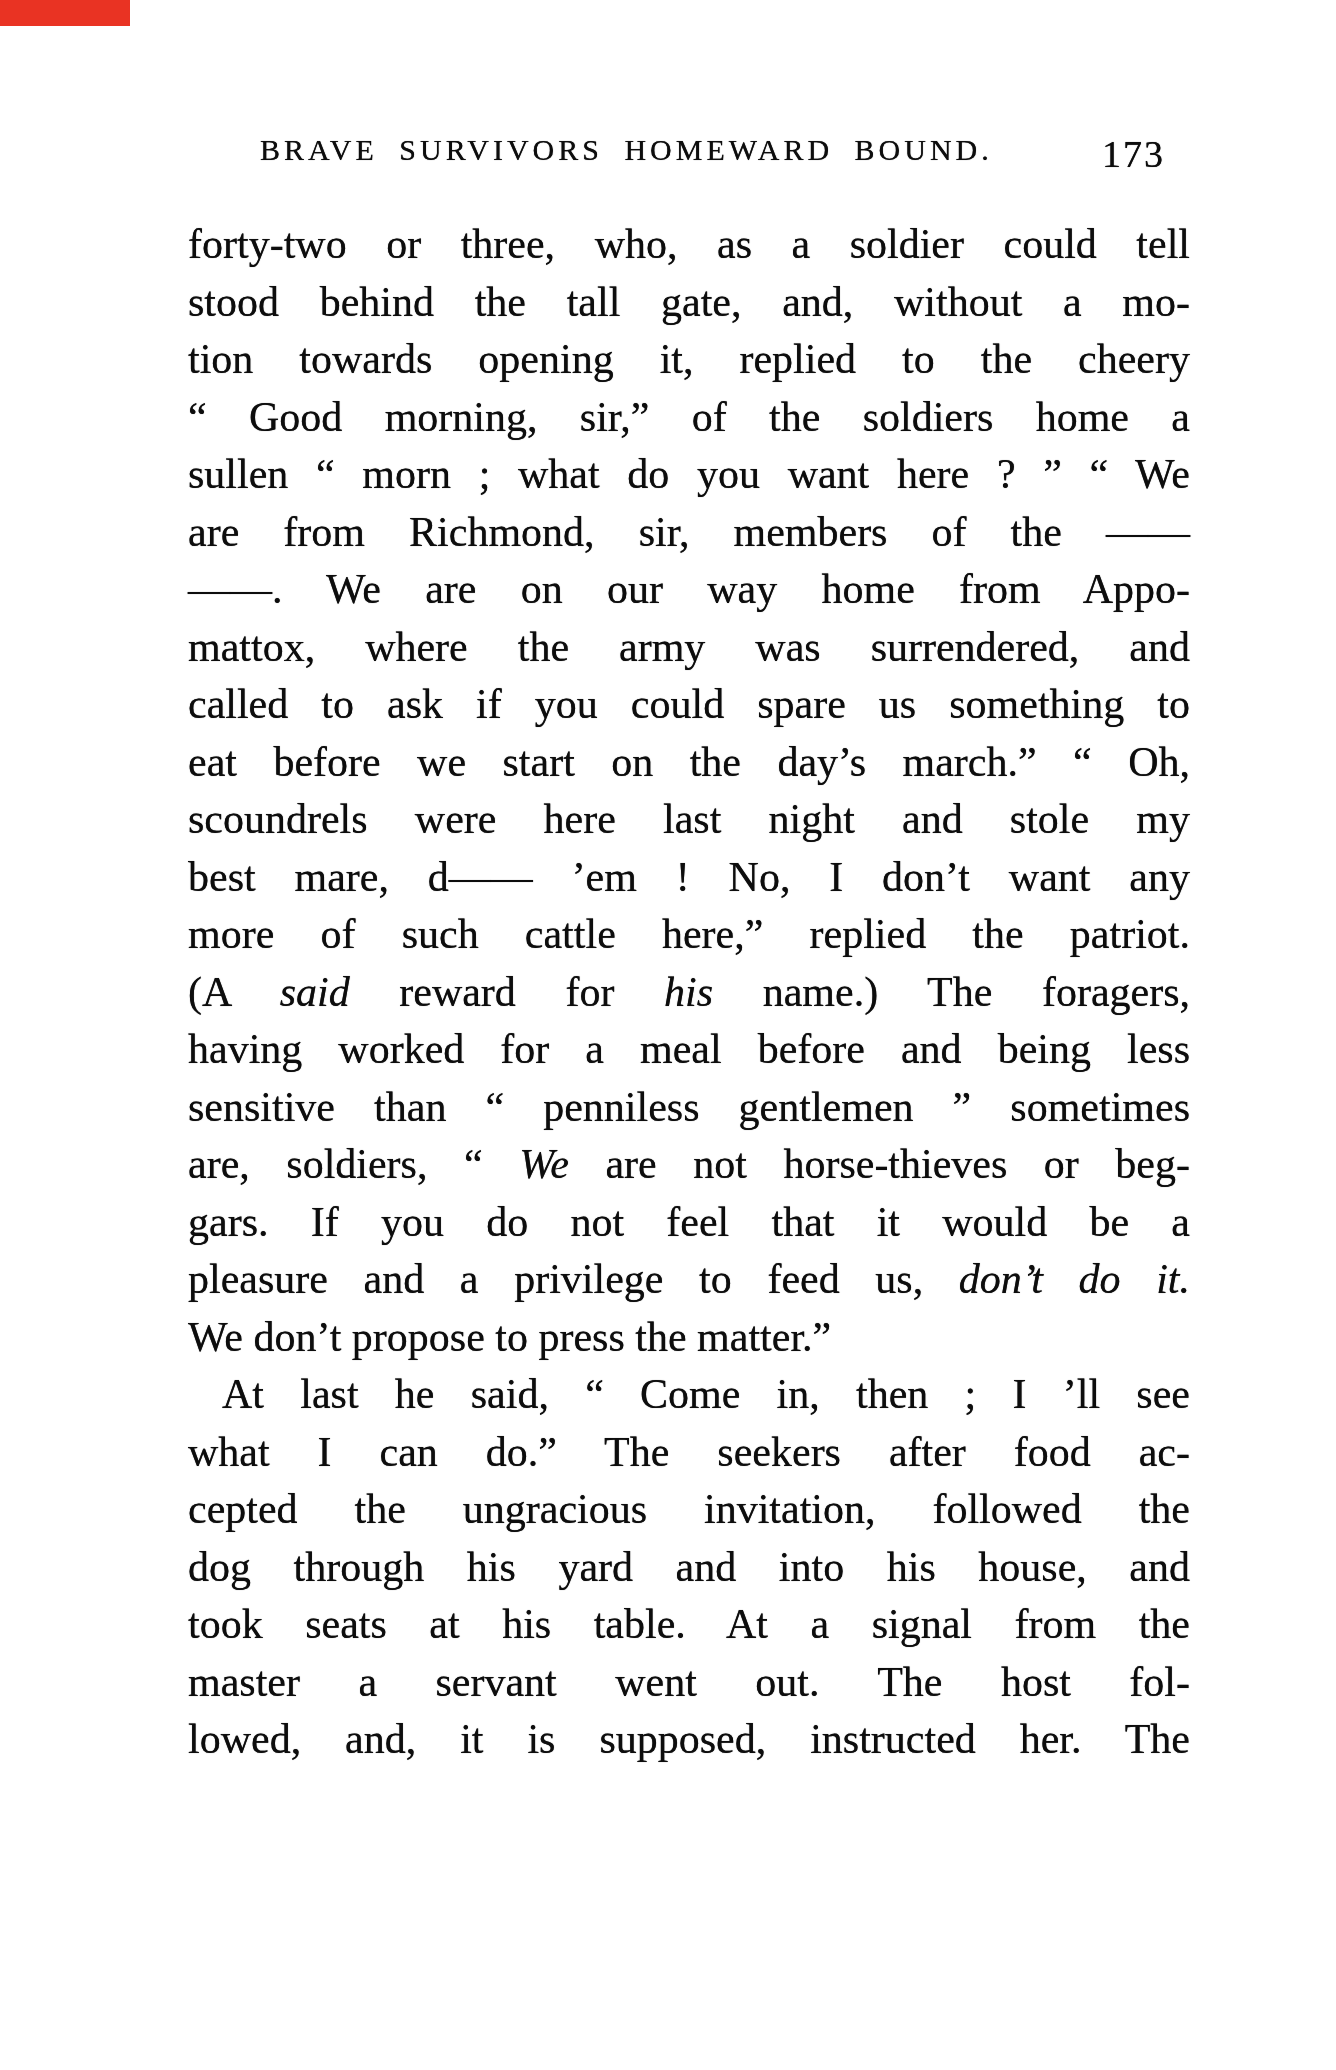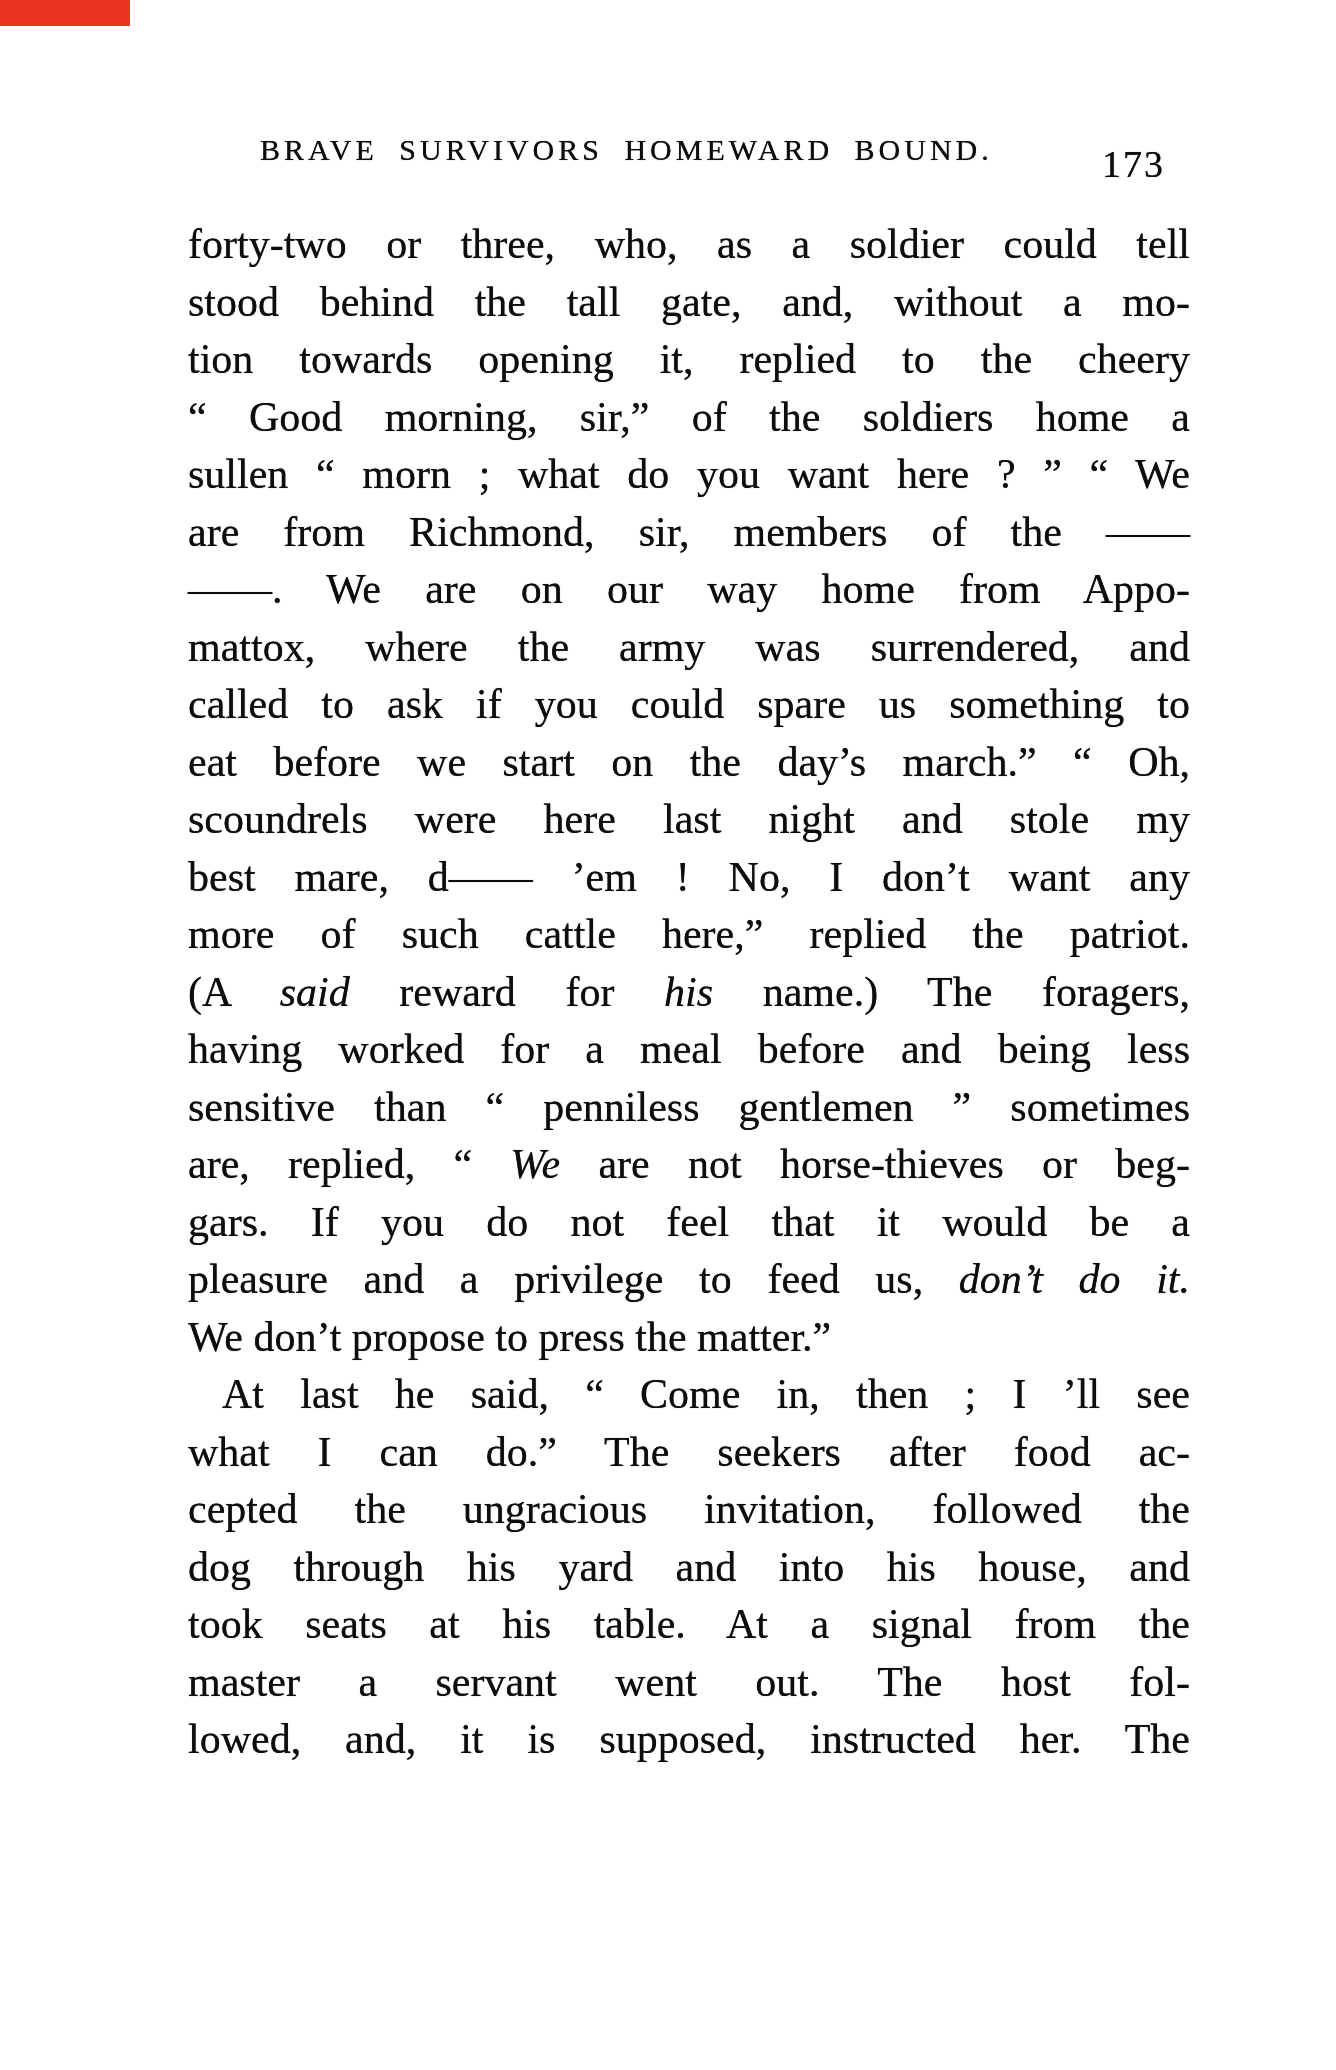--- a/index.html
+++ b/index.html
@@ -27,21 +27,21 @@
   .running-title {
     position: absolute;
     left: 72px; top: 9px;
     font-size: 30px;
     letter-spacing: 4px;
     word-spacing: 10px;
     text-shadow: 0 0 0.7px rgba(0,0,0,0.9);
   }
   .page-number {
     position: absolute;
-    right: 0; top: 18px;
+    right: 0; top: 8px;
     font-size: 38px;
     letter-spacing: 2px;
     text-shadow: 0 0 0.7px rgba(0,0,0,0.9);
   }
   .page-body {
     position: absolute;
     left: 188px; top: 216px;
     width: 1002px;
     font-size: 42px;
     line-height: 57.5px;
@@ -74,21 +74,21 @@
       <div class="line"><span>——. We are on our way home from Appo-</span></div>
       <div class="line"><span>mattox, where the army was surrendered, and</span></div>
       <div class="line"><span>called to ask if you could spare us something to</span></div>
       <div class="line"><span>eat before we start on the day’s march.” “ Oh,</span></div>
       <div class="line"><span>scoundrels were here last night and stole my</span></div>
       <div class="line"><span>best mare, d—— ’em ! No, I don’t want any</span></div>
       <div class="line"><span>more of such cattle here,” replied the patriot.</span></div>
       <div class="line"><span>(A </span><em>said</em><span> reward for </span><em>his</em><span> name.) The foragers,</span></div>
       <div class="line"><span>having worked for a meal before and being less</span></div>
       <div class="line"><span>sensitive than “ penniless gentlemen ” sometimes</span></div>
-      <div class="line"><span>are, replied, “ </span><em>We</em><span> are not horse-thieves or beg-</span></div>
+      <div class="line"><span>are, soldiers, “ </span><em>We</em><span> are not horse-thieves or beg-</span></div>
       <div class="line"><span>gars. If you do not feel that it would be a</span></div>
       <div class="line"><span>pleasure and a privilege to feed us, </span><em>don’t do it.</em></div>
       <div class="line short"><span>We don’t propose to press the matter.”</span></div>
       <div class="line indent"><span>At last he said, “ Come in, then ; I ’ll see</span></div>
       <div class="line"><span>what I can do.” The seekers after food ac-</span></div>
       <div class="line"><span>cepted the ungracious invitation, followed the</span></div>
       <div class="line"><span>dog through his yard and into his house, and</span></div>
       <div class="line"><span>took seats at his table. At a signal from the</span></div>
       <div class="line"><span>master a servant went out. The host fol-</span></div>
       <div class="line"><span>lowed, and, it is supposed, instructed her. The</span></div>

